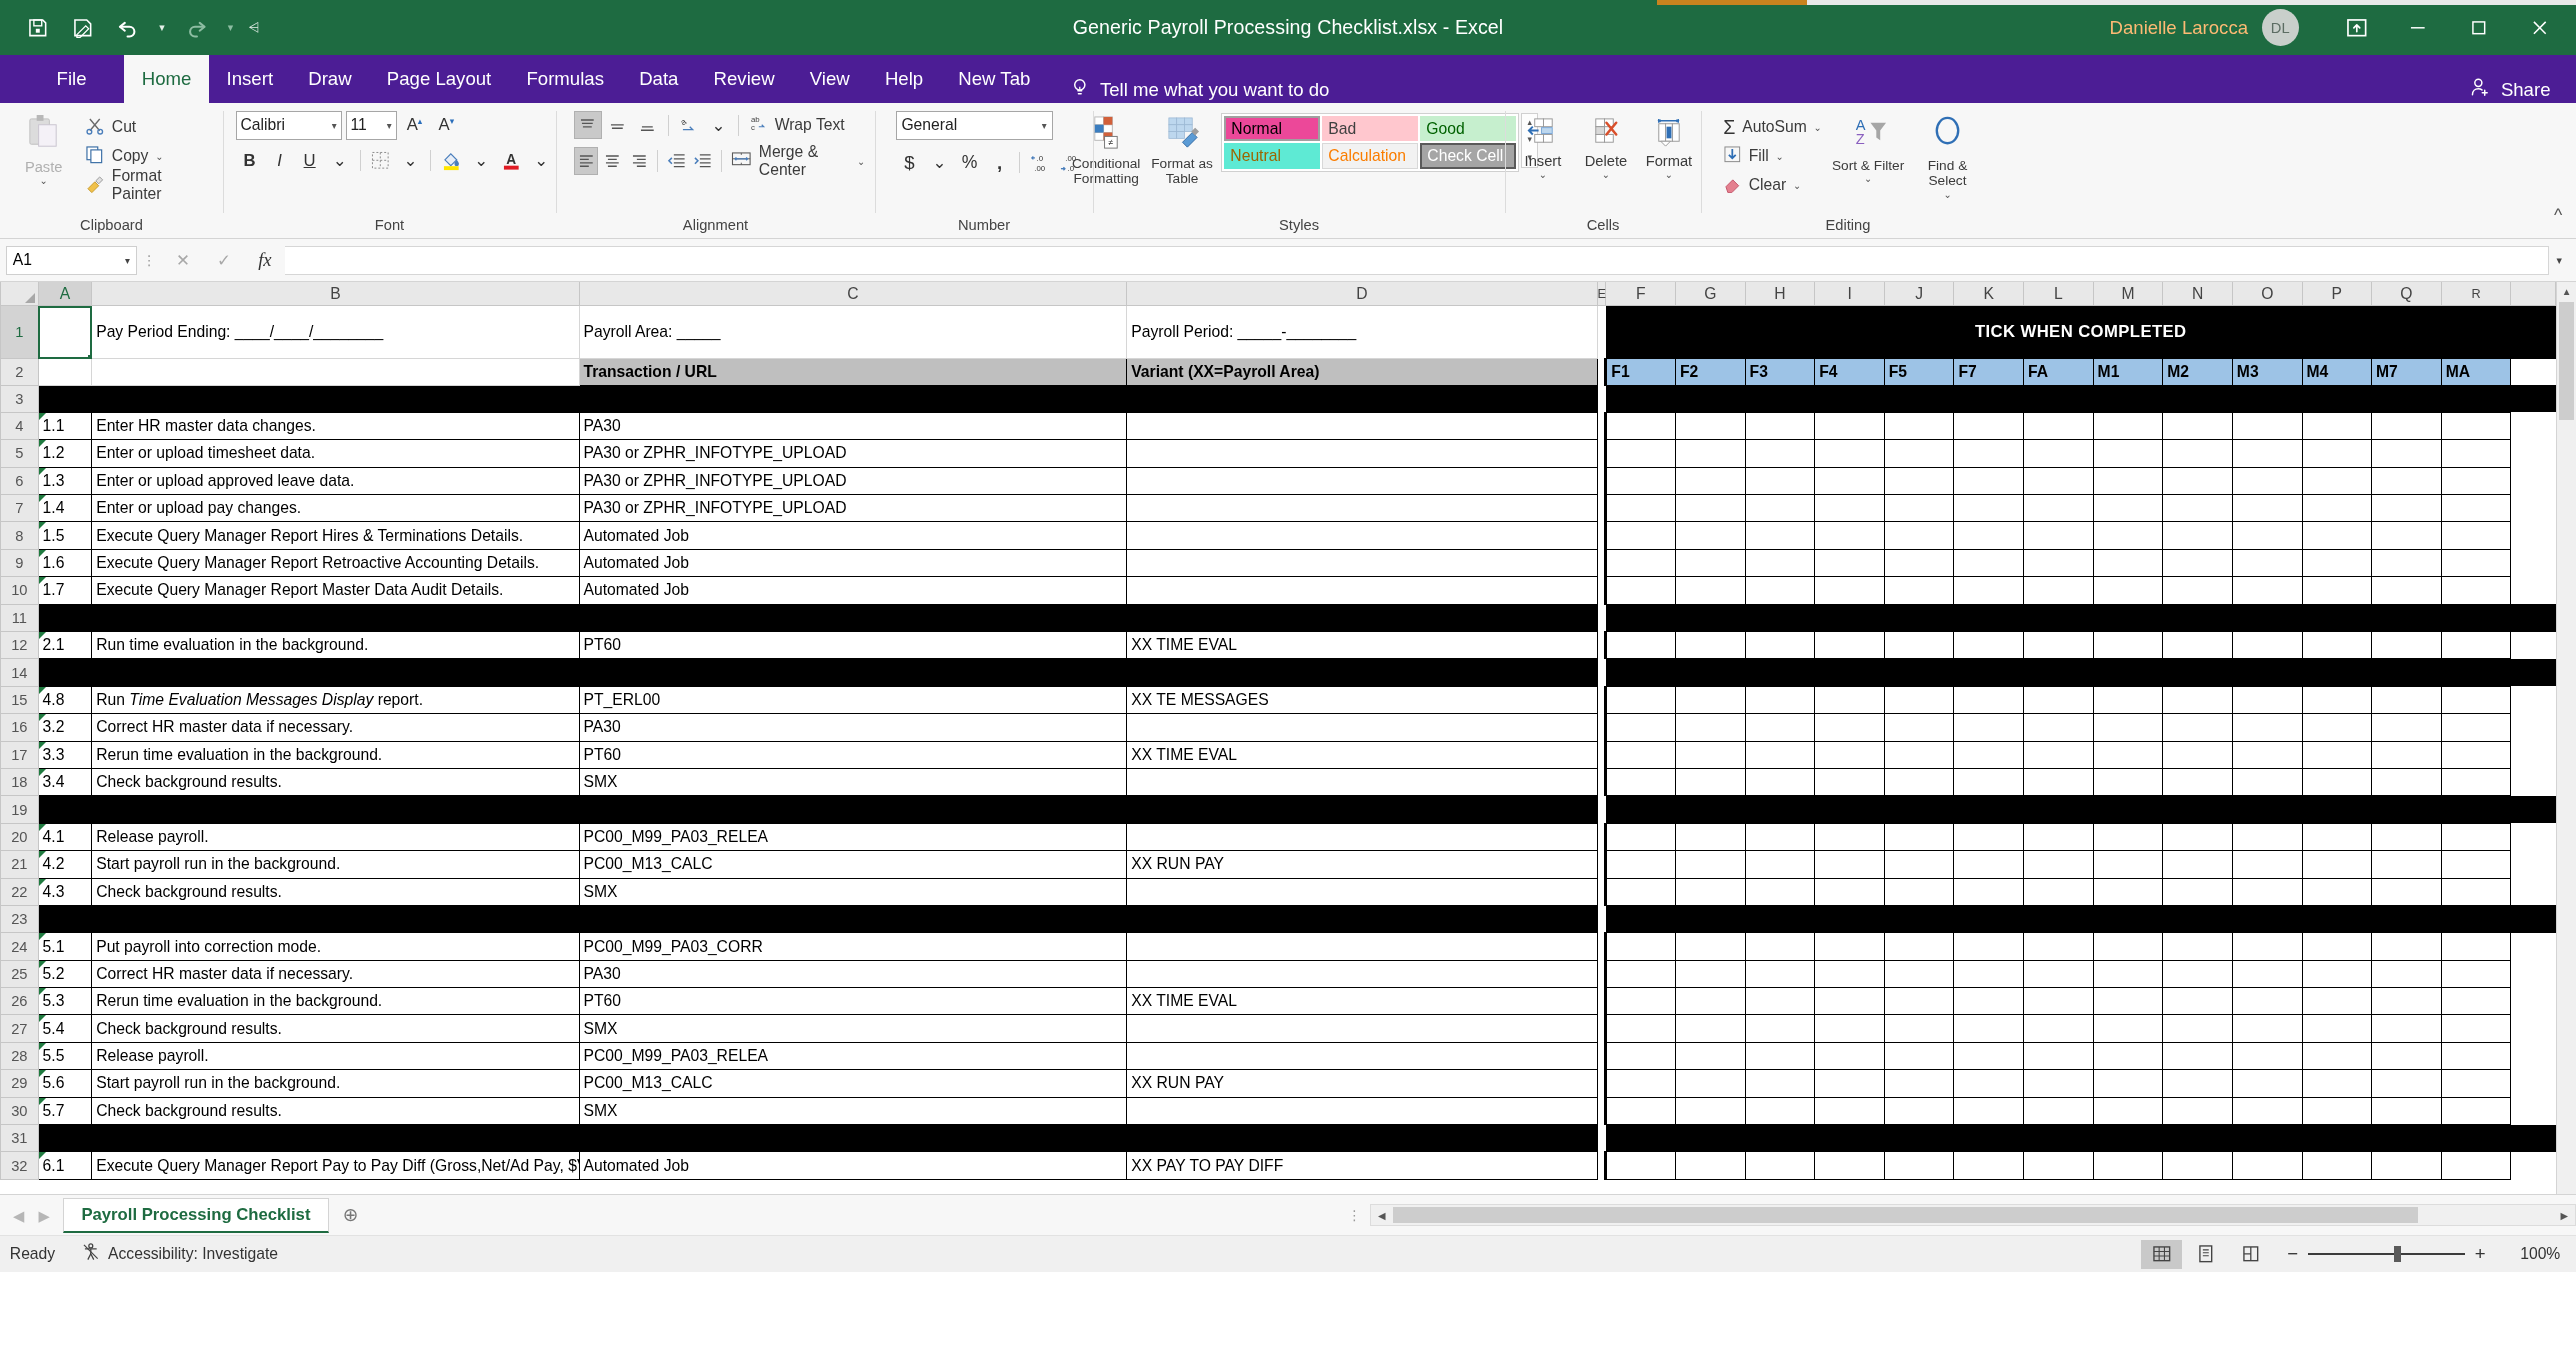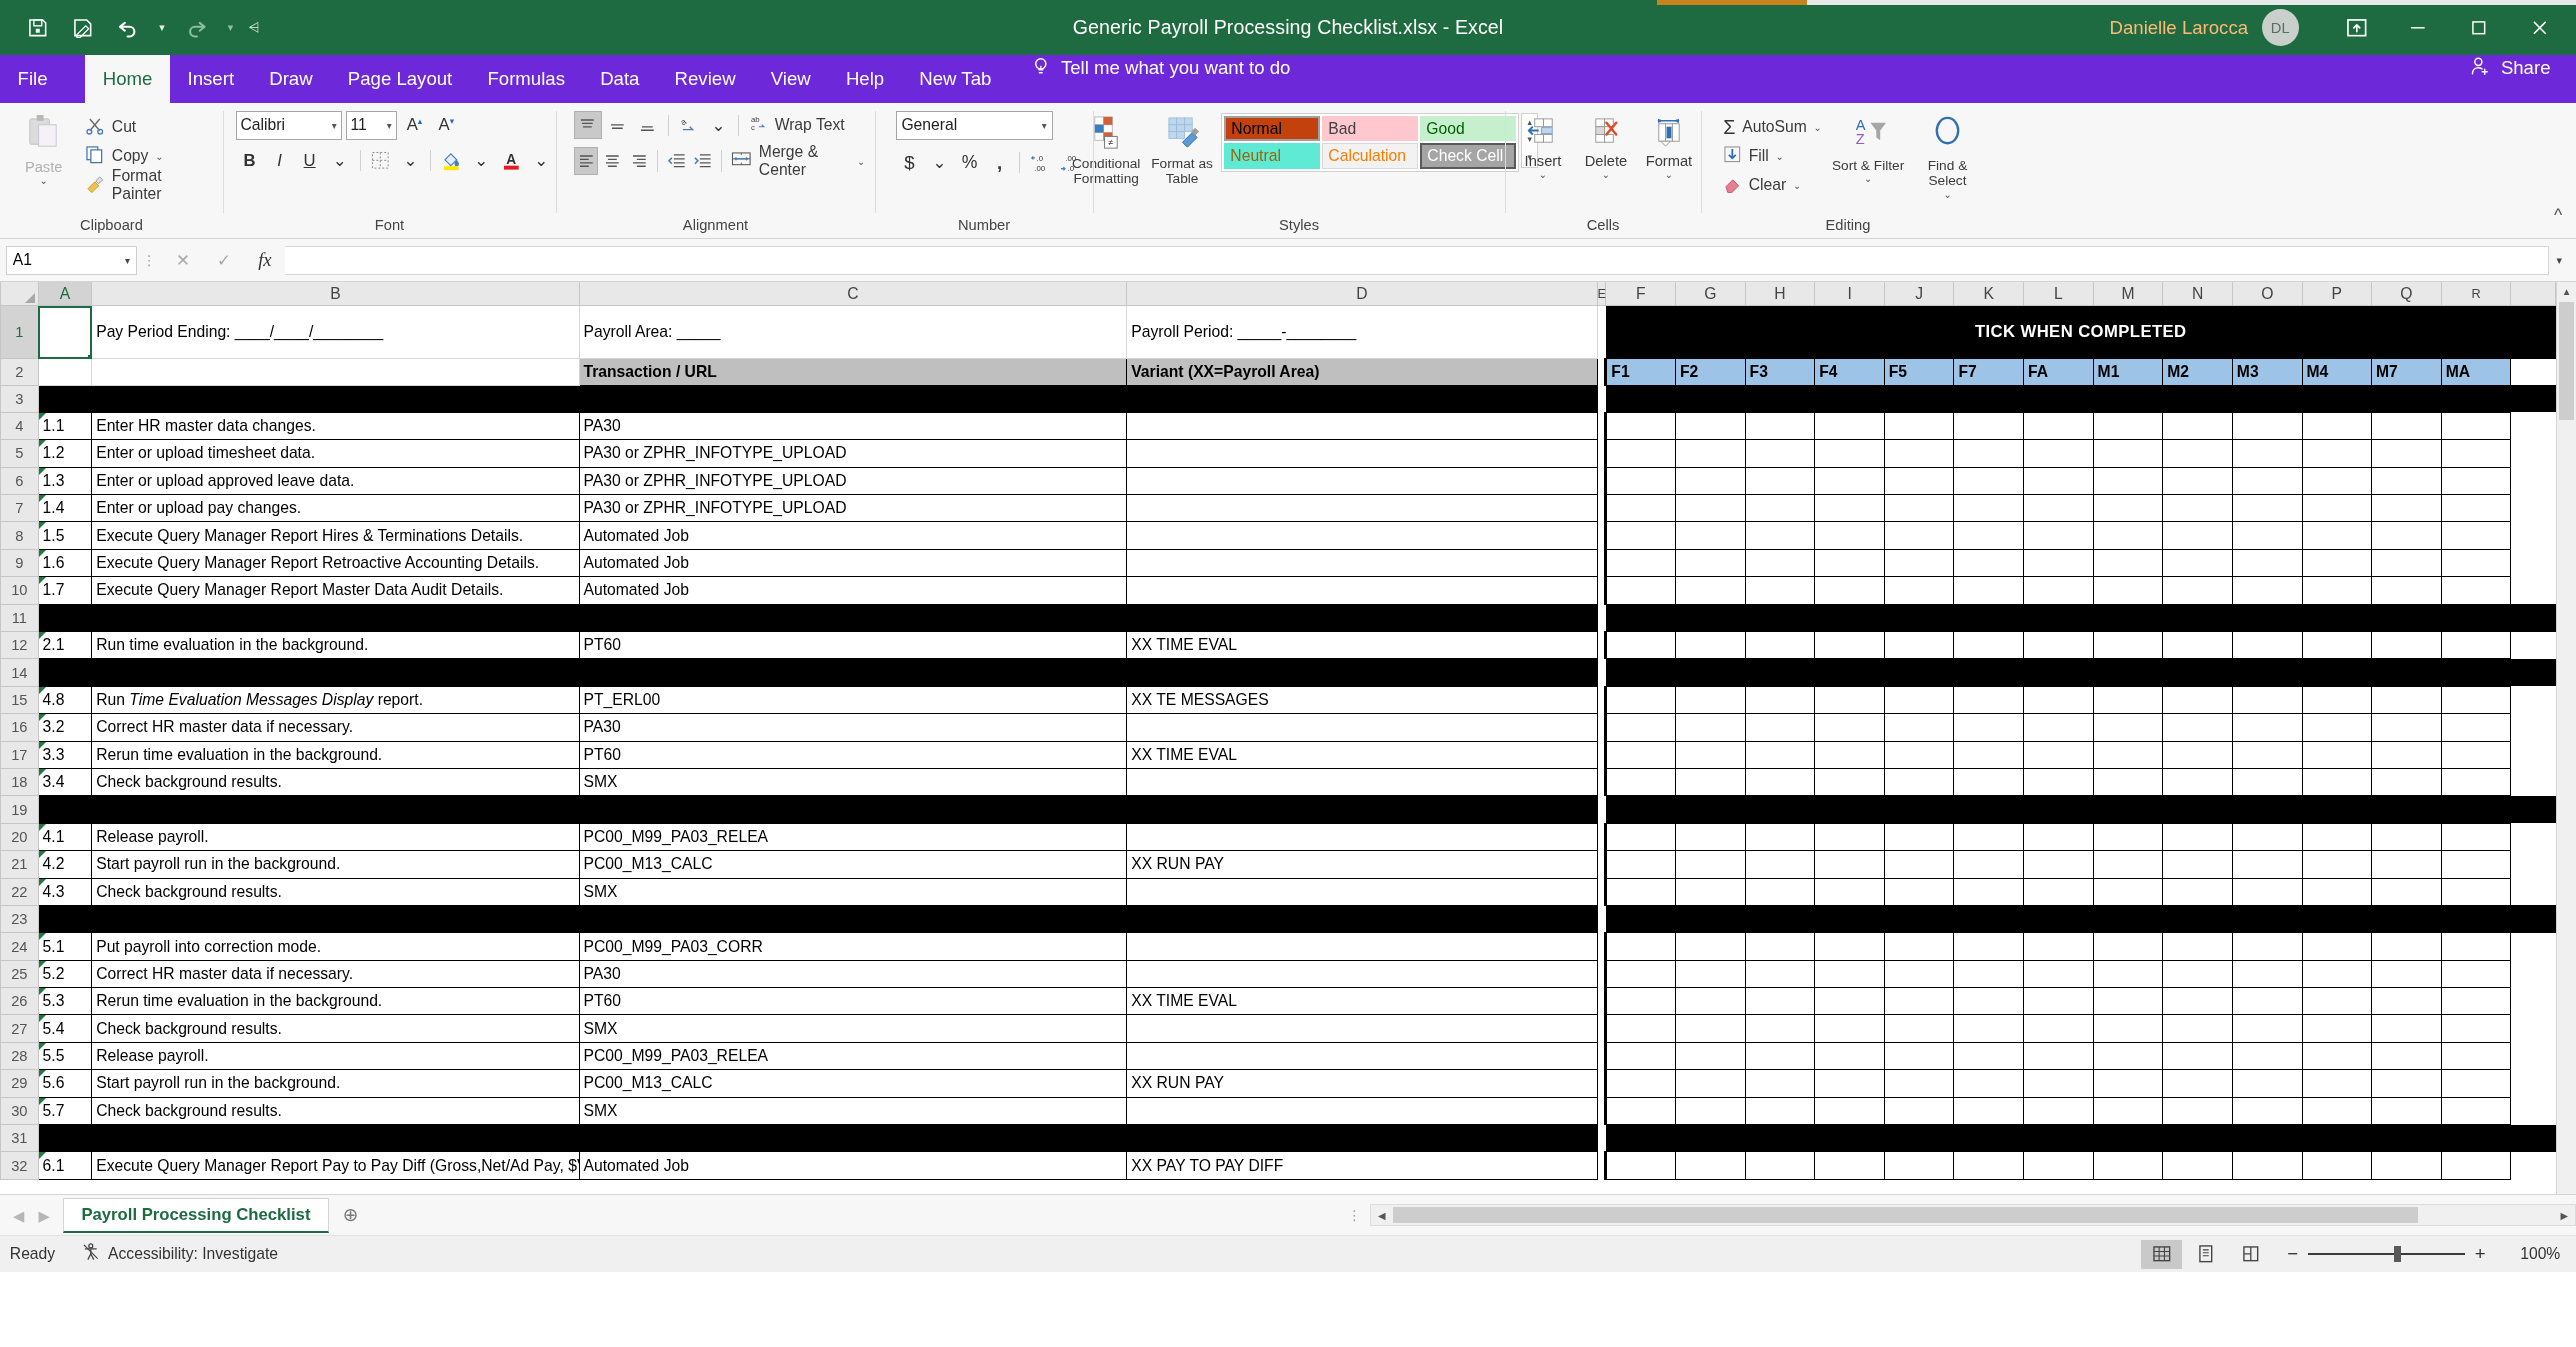--- a/index.html
+++ b/index.html
@@ -48,22 +48,23 @@
   
   .orange-marker {
     position:absolute; top:0; left:1657px; width:150px; height:4.9px; background:#c8831e;
   }
   .gray-marker {
     position:absolute; top:0; left:1807px; right:0; height:4.9px; background:#e8e8e8;
   }
 
   
   .tabbar {
-    height:48px; background:#6d28d9; display:flex; align-items:flex-start;
+    height:48px; background:#4c1d95; display:flex; align-items:flex-end;
     position:relative;
+    padding-left:39px;
   }
   .tab {
     padding:0 17.6px; display:flex; align-items:center; color:#fff; font-size:18.6px;
     height:100%;
   }
   .tab.active { background:#f7f7f7; color:#1e6b41;margin-left:20px; }
   .tellme {
     display:flex; align-items:center; color:#fff; font-size:18.6px; gap:10.8px; padding-left:21.6px;
   }
   .share-btn {
@@ -142,21 +143,21 @@
 
   
   .stylebox {
     border:1px solid #d0d0d0; background:#fff; padding:2px; display:flex; flex-direction:column; gap:2px;
   }
   .stylerow { display:flex; gap:2px; }
   .stylecell {
     width:96px; height:25.5px; font-size:15.7px; display:flex; align-items:center; padding-left:4.9px;
     border:1px solid transparent;
   }
-  .sc-normal { background:#c2410c; color:#000; border:2px solid #a0a0a0; }
+  .sc-normal { background:#ec4899; color:#000; border:2px solid #a0a0a0; }
   .sc-bad { background:#ffc7ce; color:#404040; }
   .sc-good { background:#c6efce; color:#006100; }
   .sc-neutral { background:#5eead4; color:#9c6500; }
   .sc-calc { background:#f2f2f2; color:#fa7d00; border:1px solid #d8d8d8;}
   .sc-check { background:#a5a5a5; color:#fff; border:2px solid #5a5a5a; }
   .stylescroll { display:flex; flex-direction:column; justify-content:space-between;
     width:16.7px; border:1px solid #d0d0d0; background:#fdfdfd; margin-left:2px; }
   .stylescroll div { font-size:8.8px; text-align:center; color:#555; height:17.6px; line-height:17.6px;}
 
   

